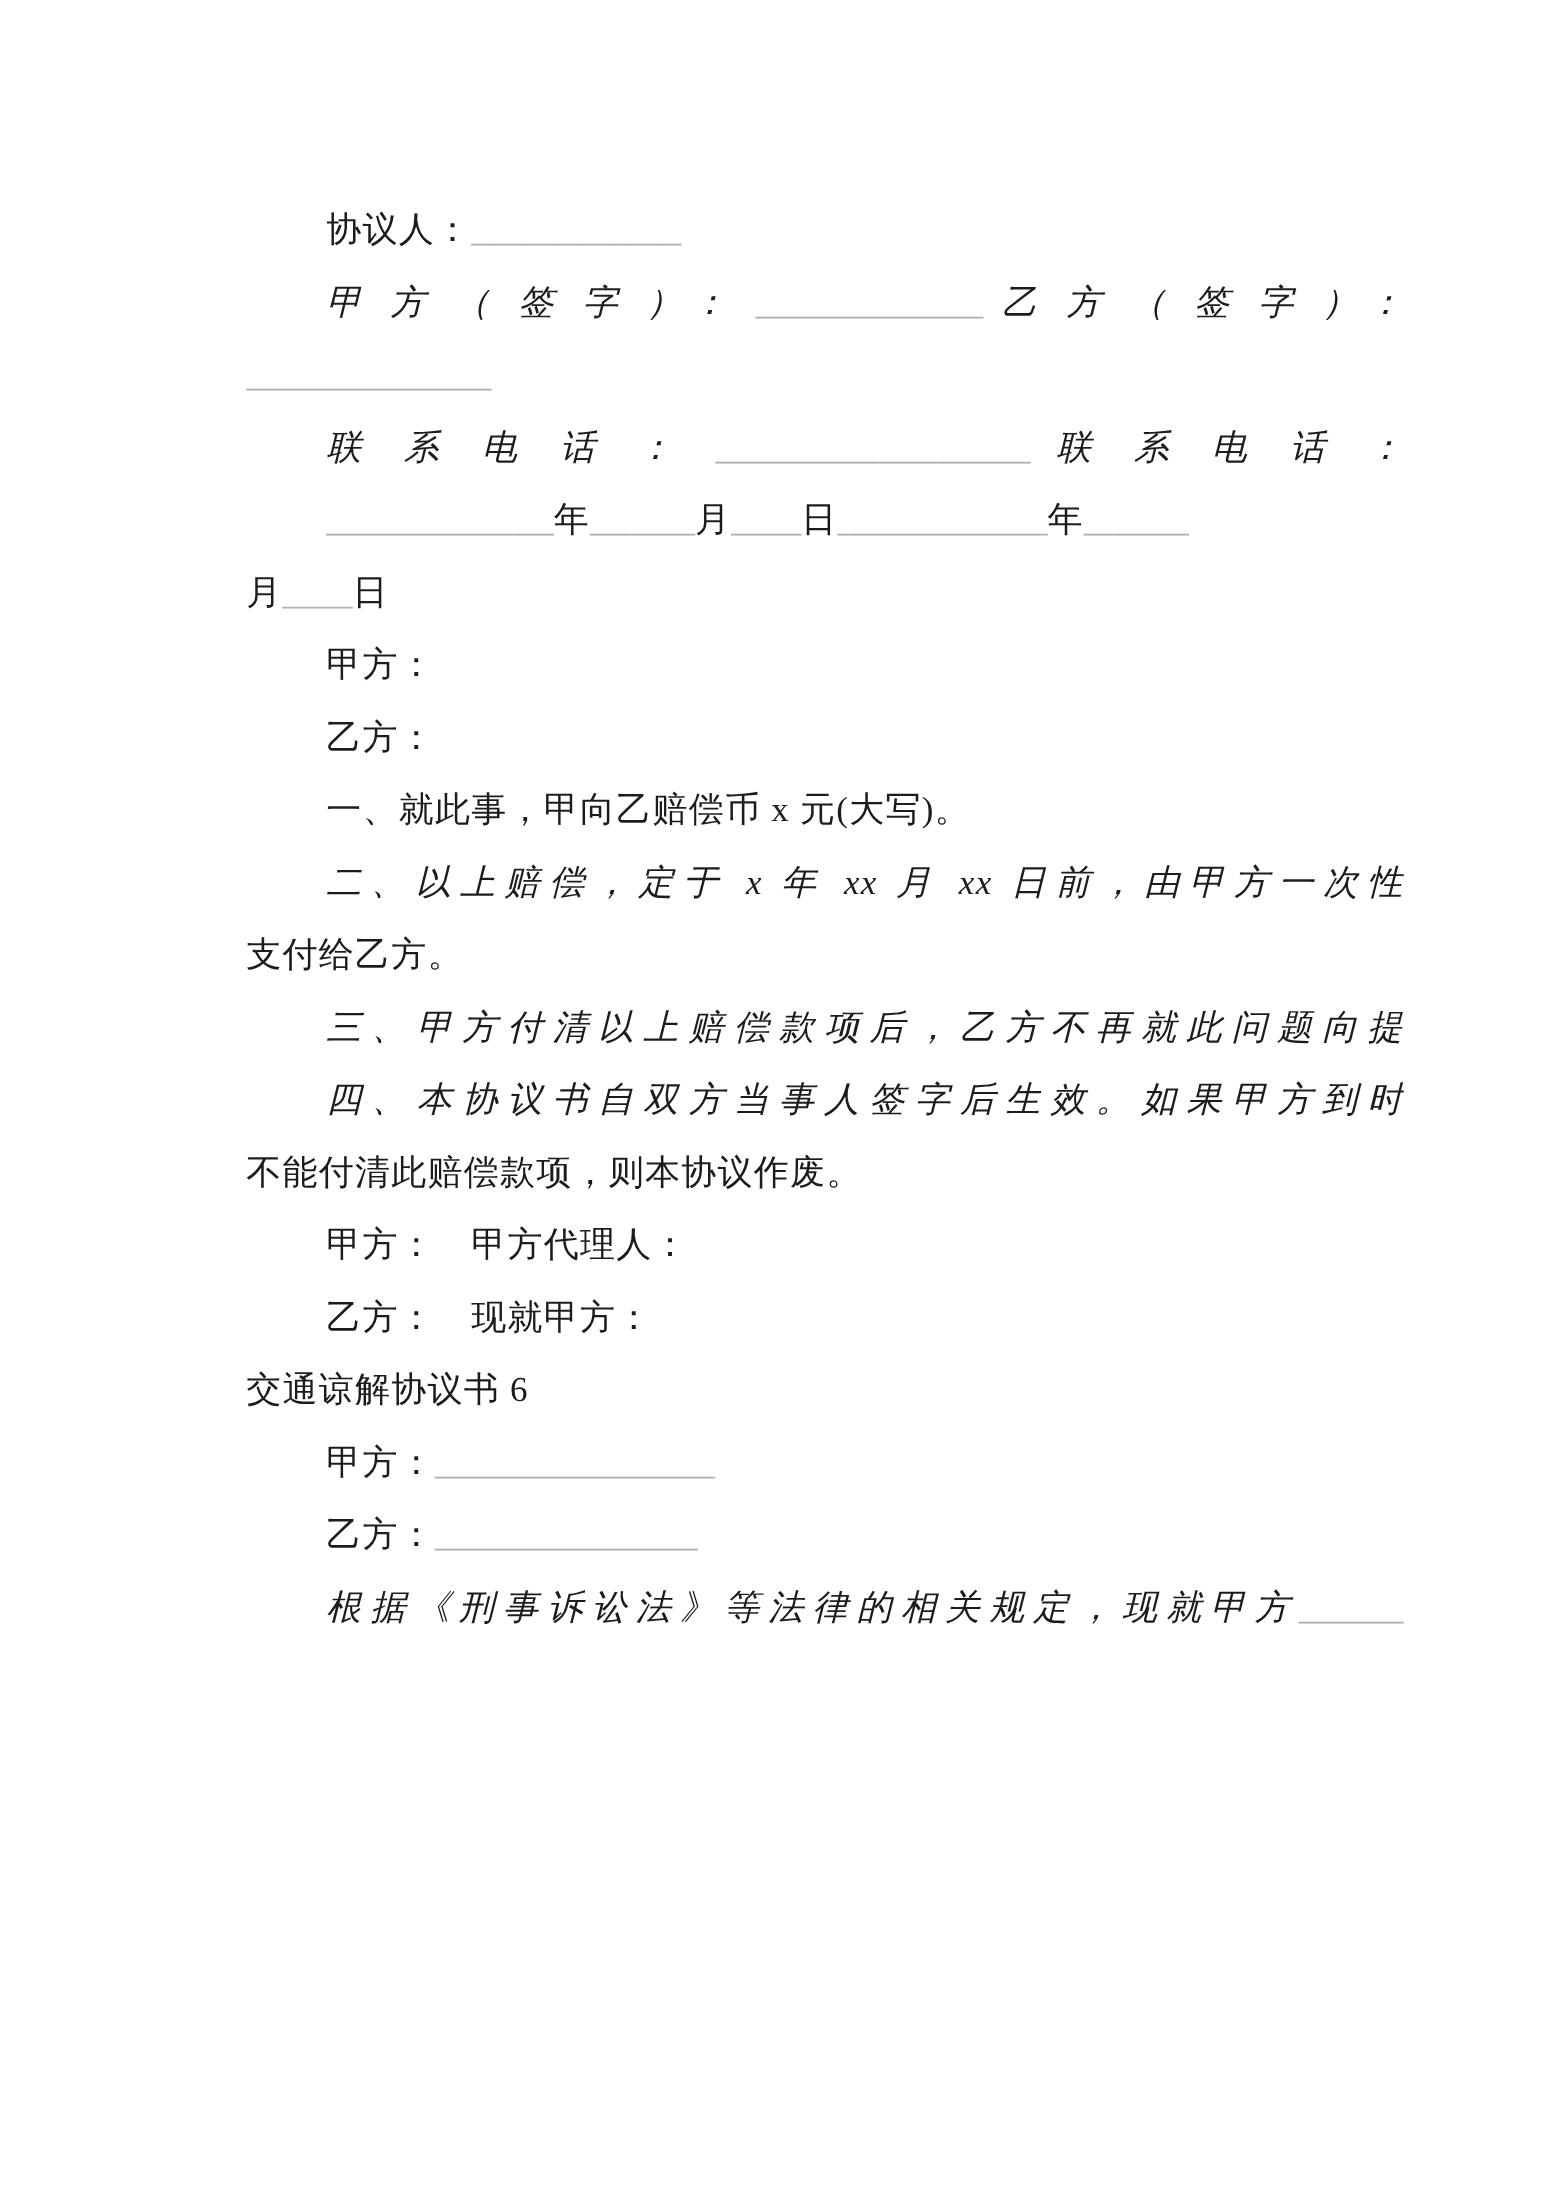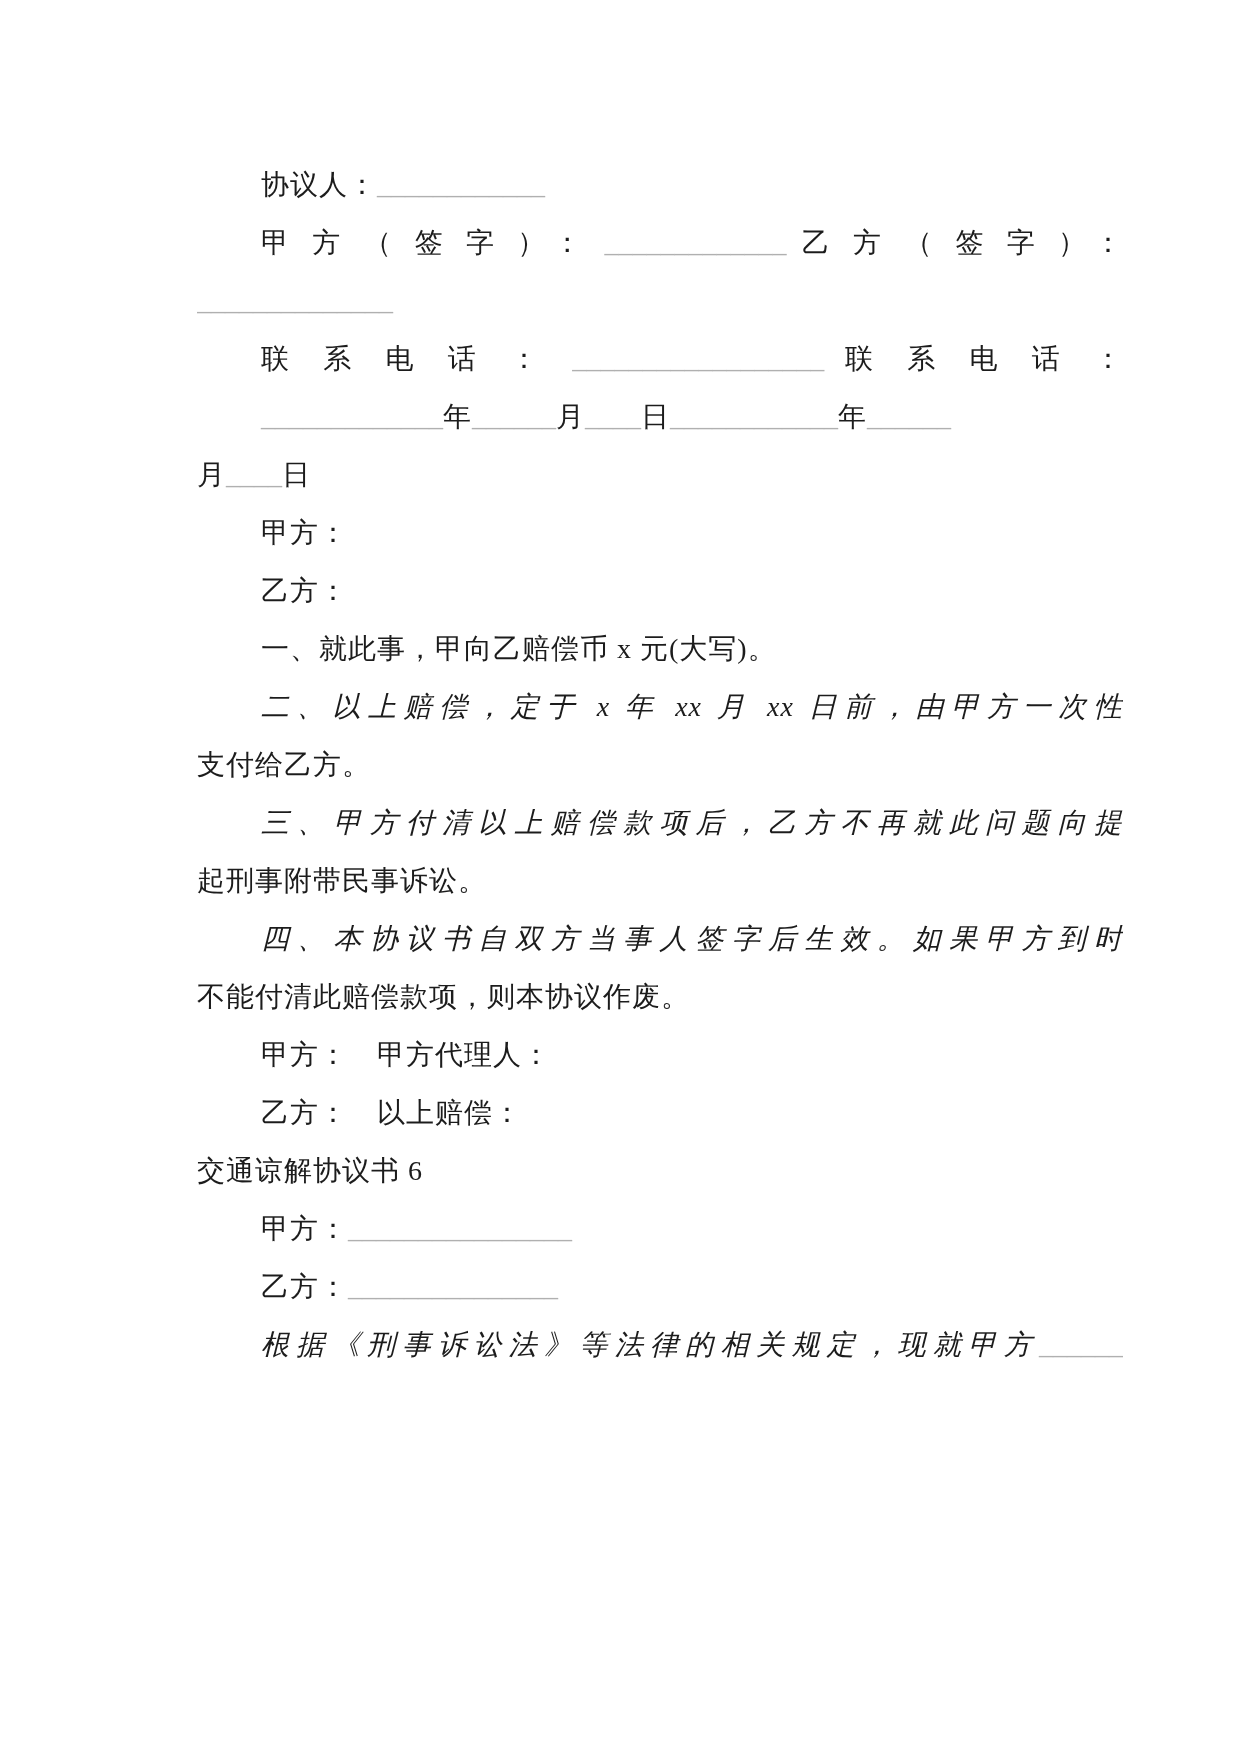--- a/index.html
+++ b/index.html
@@ -21,20 +21,21 @@
     line-height: 58px;
     white-space: nowrap;
     letter-spacing: 1px;
     overflow: hidden;
   }
   .indent { padding-left: 64px; }
   .spread {
     padding-left: 64px;
     text-align: justify;
     text-align-last: justify;
+    font-style: italic;
   }
   .fill {
     text-align: justify;
     text-align-last: justify;
     font-style: italic;
   }
   .blank {
     color: #b0b0b0;
     letter-spacing: 0;
   }
@@ -48,22 +49,21 @@
     <p class="line "><span class="blank">______________</span></p>
     <p class="line spread"><span>联 系 电 话 ： </span><span class="blank">__________________</span><span> 联 系 电 话 ：</span></p>
     <p class="line indent"><span class="blank">_____________</span><span>年</span><span class="blank">______</span><span>月</span><span class="blank">____</span><span>日</span><span class="blank">____________</span><span>年</span><span class="blank">______</span></p>
     <p class="line "><span>月</span><span class="blank">____</span><span>日</span></p>
     <p class="line indent"><span>甲方：</span></p>
     <p class="line indent"><span>乙方：</span></p>
     <p class="line indent"><span>一、就此事，甲向乙赔偿币 x 元(大写)。</span></p>
     <p class="line indent fill"><span>二、以上赔偿，定于 x 年 xx 月 xx 日前，由甲方一次性</span></p>
     <p class="line "><span>支付给乙方。</span></p>
     <p class="line indent fill"><span>三、甲方付清以上赔偿款项后，乙方不再就此问题向提</span></p>
-    <p class="line "><span>起刑事附带民事诉讼。</span></p>
     <p class="line indent fill"><span>四、本协议书自双方当事人签字后生效。如果甲方到时</span></p>
     <p class="line "><span>不能付清此赔偿款项，则本协议作废。</span></p>
     <p class="line indent"><span>甲方：　甲方代理人：</span></p>
-    <p class="line indent"><span>乙方：　以上赔偿：</span></p>
+    <p class="line indent"><span>乙方：　现就甲方：</span></p>
     <p class="line "><span>交通谅解协议书 6</span></p>
     <p class="line indent"><span>甲方：</span><span class="blank">________________</span></p>
     <p class="line indent"><span>乙方：</span><span class="blank">_______________</span></p>
     <p class="line indent fill"><span>根据《刑事诉讼法》等法律的相关规定，现就甲方</span><span class="blank">______</span></p>
   </div>
 
 </body></html>

